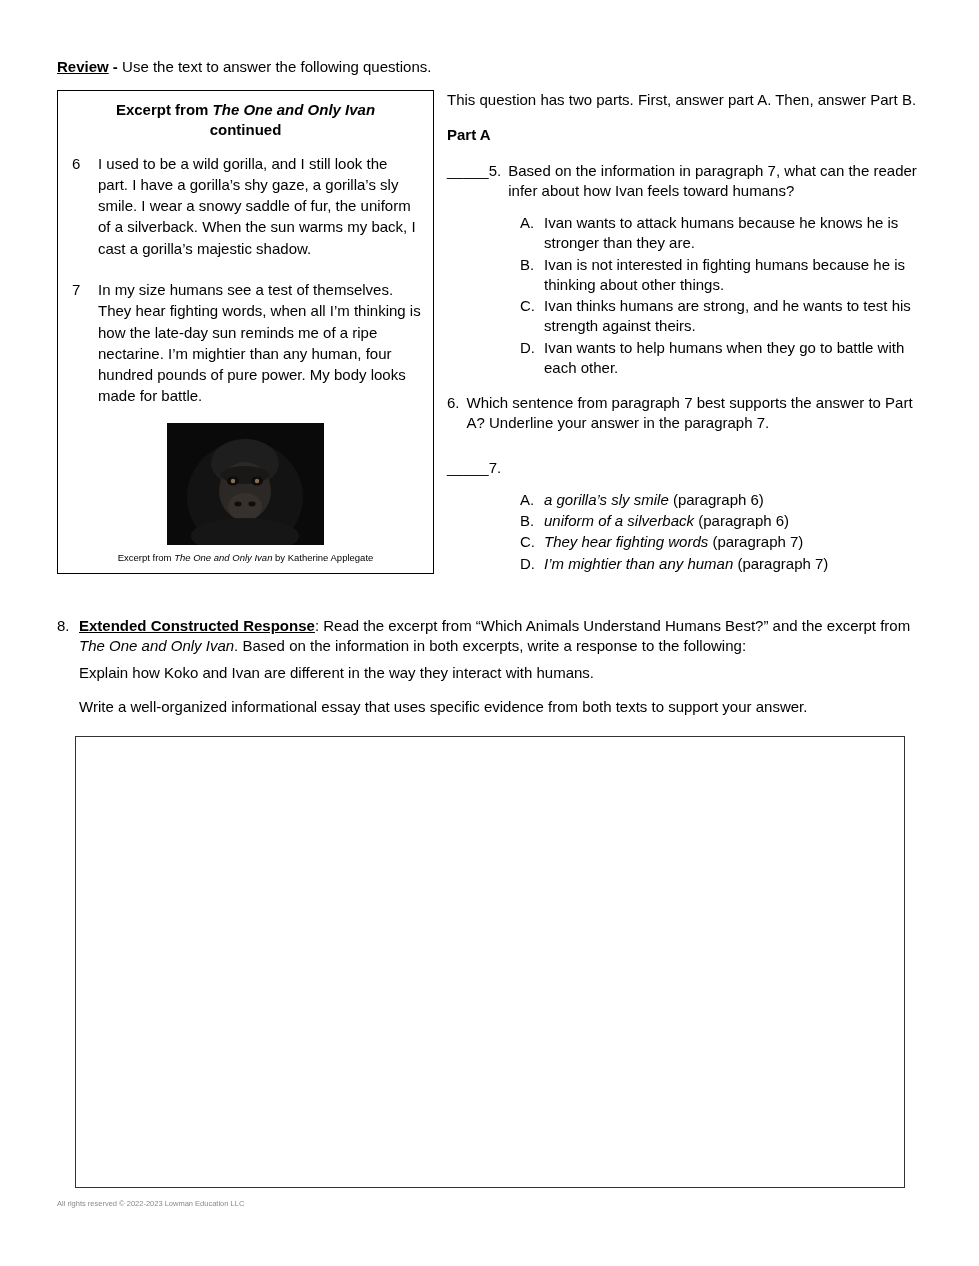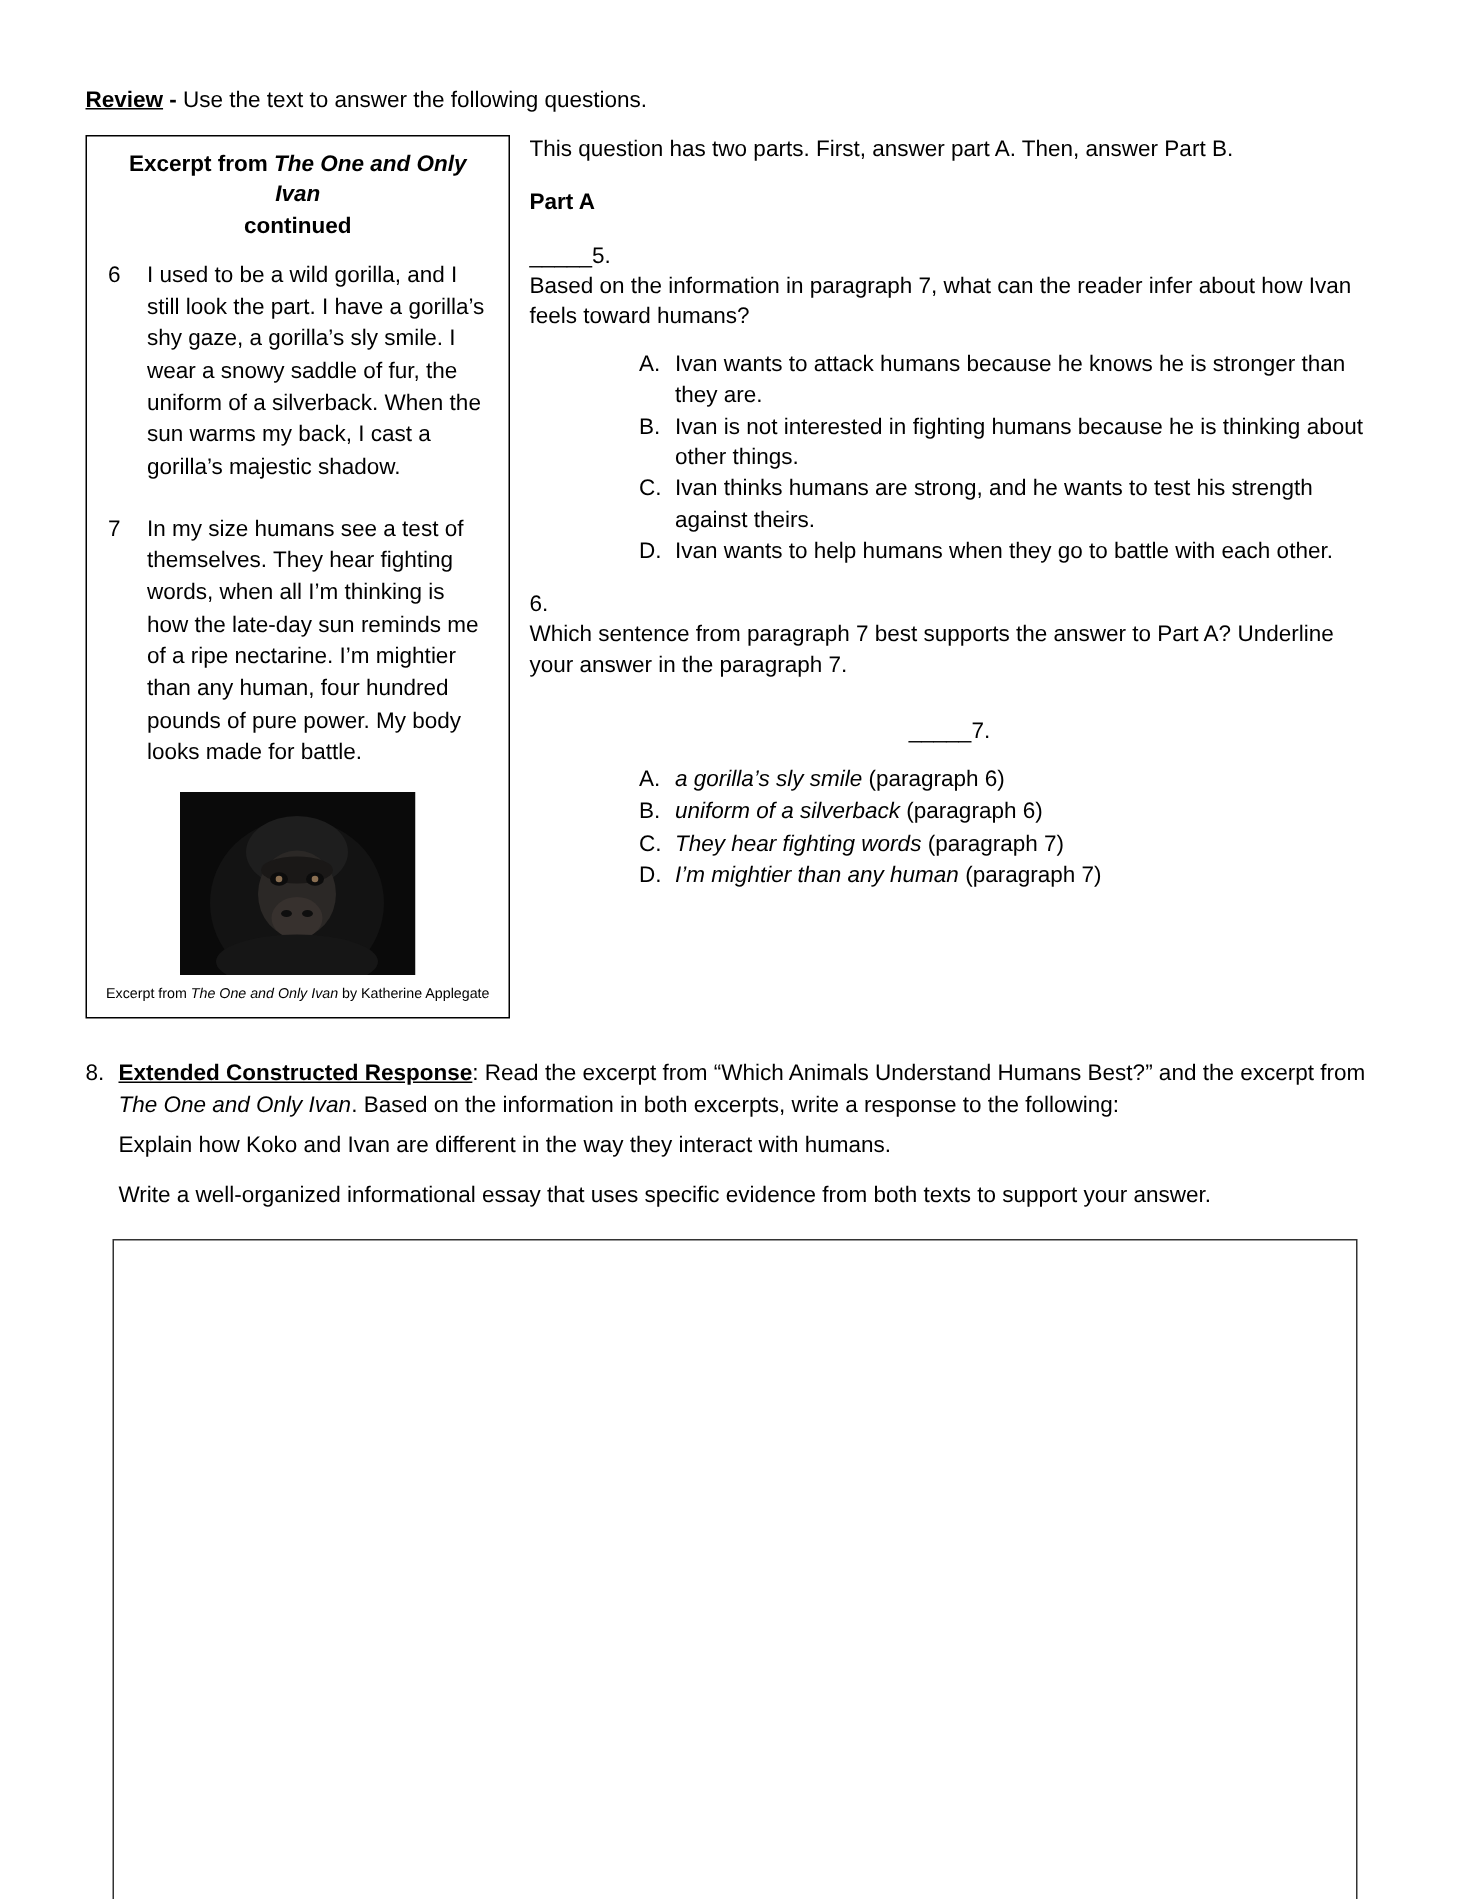--- a/index.html
+++ b/index.html
@@ -13,36 +13,36 @@
   .italic { font-style: italic; }
   .underline { text-decoration: underline; }
 
   .page { padding: 58px 59px 0 57px; }
 
   .review-line { font-size: 15px; margin-bottom: 15px; }
 
   .columns { display: flex; align-items: flex-start; }
 
   .excerpt-box {
-    width: 283px; flex-shrink: 0;
+    width: 377px; flex-shrink: 0;
     border: 1px solid #000;
     padding: 9px 12px 10px 12px;
   }
   .excerpt-title { text-align: center; font-size: 15px; line-height: 1.35; margin-bottom: 12px; }
   .para { display: flex; font-size: 15px; line-height: 1.42; margin-bottom: 20px; }
   .para-num { width: 28px; flex-shrink: 0; padding-left: 2px; }
   .para-text { flex: 1; }
   .photo-wrap { text-align: center; margin-top: -4px; }
   .photo-wrap svg { display: inline-block; vertical-align: top; }
   .caption { text-align: center; font-size: 9.5px; margin-top: 7px; }
 
   .qcol { flex: 1; padding-left: 13px; font-size: 15px; line-height: 1.35; }
   .intro { margin-bottom: 15px; }
   .part-label { font-weight: bold; margin-bottom: 15px; }
-  .question { display: flex; margin-bottom: 12px; flex-direction: column; }
+  .question { display: flex; margin-bottom: 12px; }
   .q-lead { flex-shrink: 0; padding-right: 7px; white-space: pre; }
   .q-text { flex: 1; }
   .options { margin-left: 73px; margin-bottom: 15px; }
   .option { display: flex; margin-bottom: 1px; }
   .opt-letter { width: 24px; flex-shrink: 0; }
   .opt-text { flex: 1; }
   .q7 { margin-top: 24px; text-align: center; }
 
   .section8 { display: flex; margin-top: 27px; font-size: 15px; line-height: 1.38; }
   .q8-num { flex-shrink: 0; width: 22px; }

